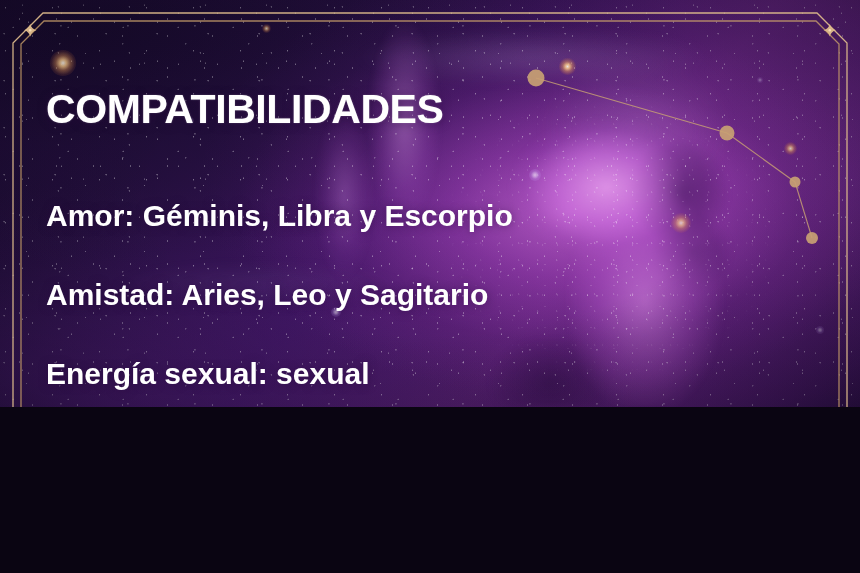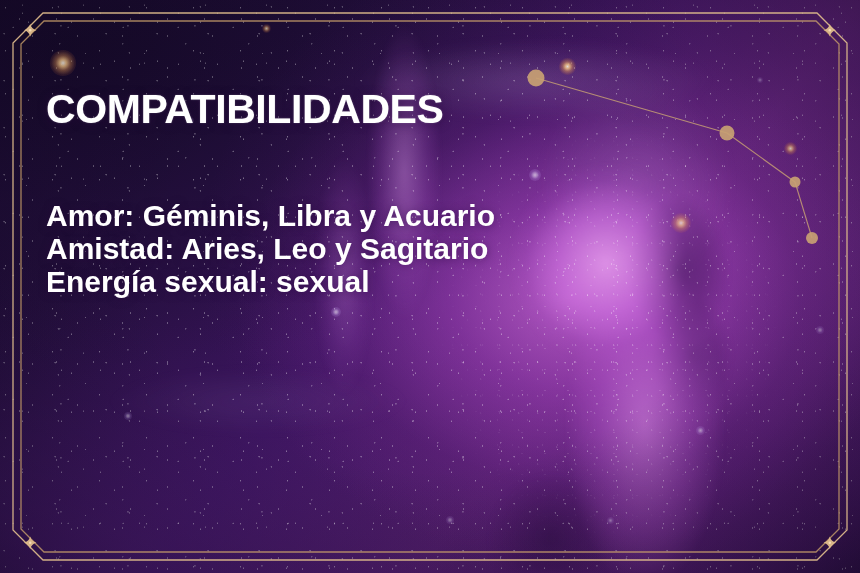--- a/index.html
+++ b/index.html
@@ -3,21 +3,21 @@
 <meta charset="utf-8">
 <style>
   html, body {
     margin: 0;
     padding: 0;
     background: #0a0512;
   }
   #card {
     position: relative;
     width: 860px;
-    height: 573px;
+    height: 407px;
     overflow: hidden;
     font-family: "Liberation Sans", sans-serif;
     background: #1b0b2e;
   }
 
   
   .bg-layer {
     position: absolute;
     inset: 0;
     pointer-events: none;
@@ -196,20 +196,21 @@
   #lines {
     margin: 0;
     padding: 0;
     list-style: none;
   }
   #lines li {
     font-size: 30px;
     font-weight: bold;
     color: #ffffff;
     line-height: 1.1;
+    margin-top: 46px;
     white-space: nowrap;
     text-shadow: 0 1px 8px rgba(40,8,60,.50);
   }
   #lines li:first-child { margin-top: 68px; }
 </style>
 </head>
 <body>
 
 <div id="card">
 
@@ -265,19 +266,19 @@
       </g>
       <g>
         <path d="M 829.8 536.5999999999999 Q 831.04 541.56 836 542.8 Q 831.04 544.04 829.8 549 Q 828.56 544.04 823.5999999999999 542.8 Q 828.56 541.56 829.8 536.5999999999999 Z" fill="#e0bd8c" opacity="0.95"></path>
         <circle cx="829.8" cy="542.8" r="1.2400000000000002" fill="#f4dcb8"></circle>
       </g>
     </svg>
 
   <div id="text-block">
     <h1 id="title">COMPATIBILIDADES</h1>
     <ul id="lines">
-        <li>Amor: Géminis, Libra y Acuario</li>
+        <li>Amor: Géminis, Libra y Escorpio</li>
         <li>Amistad: Aries, Leo y Sagitario</li>
         <li>Energía sexual: sexual</li>
       </ul>
   </div>
 
 </div>
 
 </body></html>

